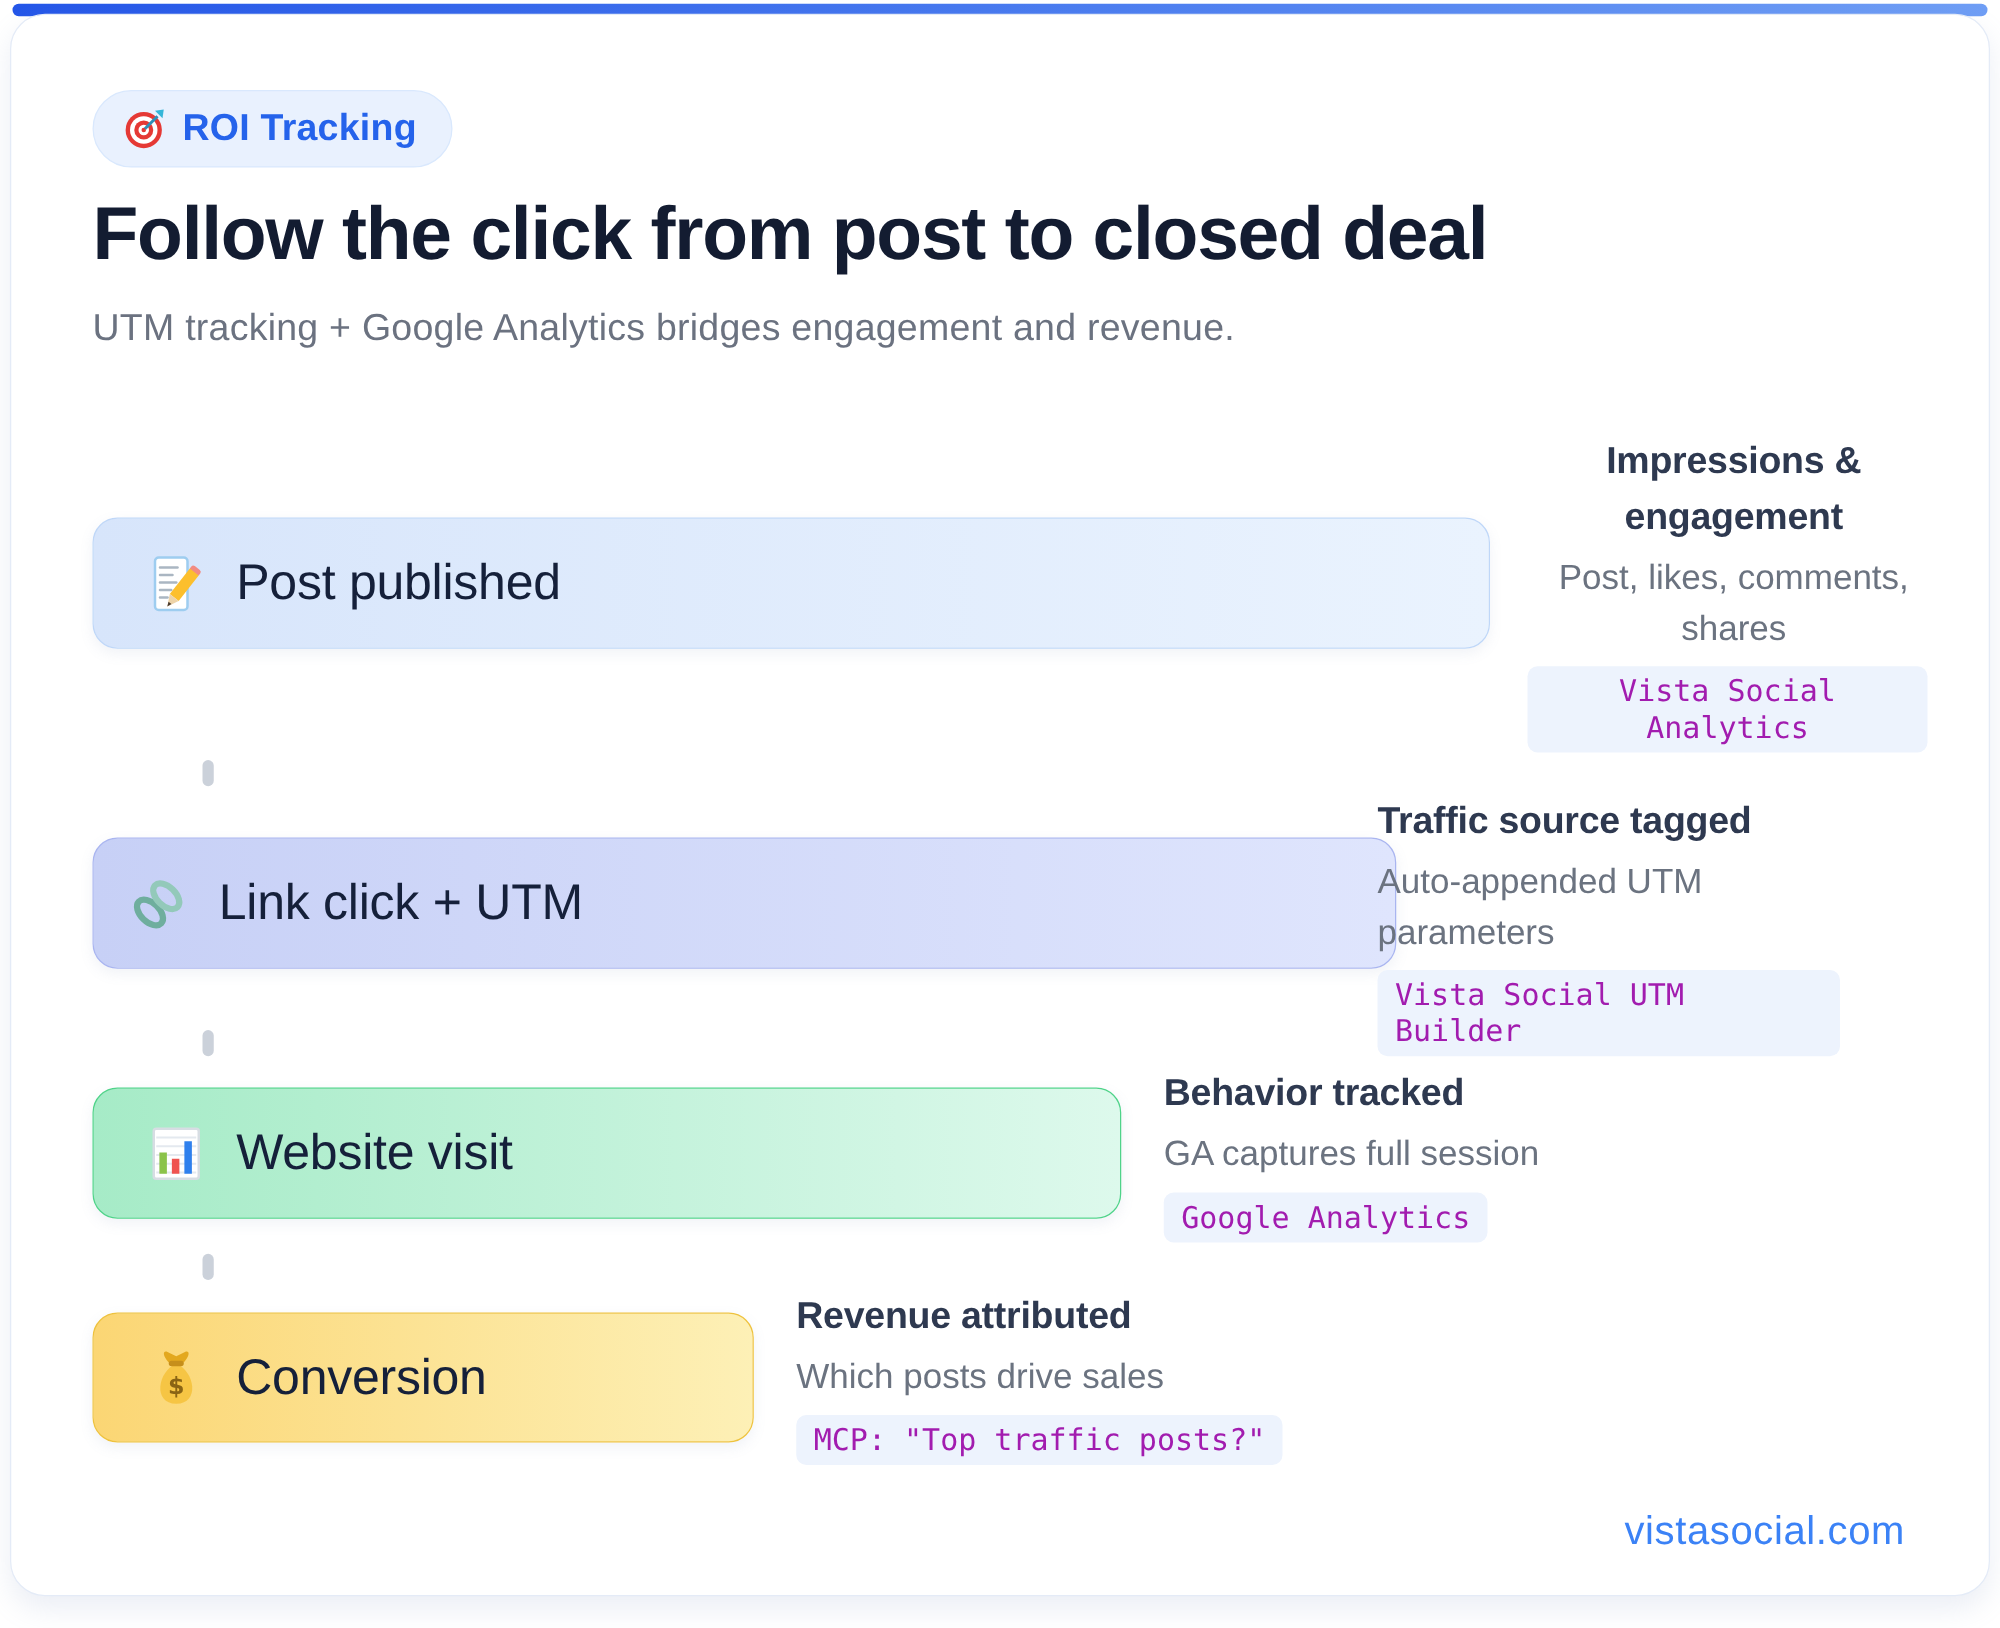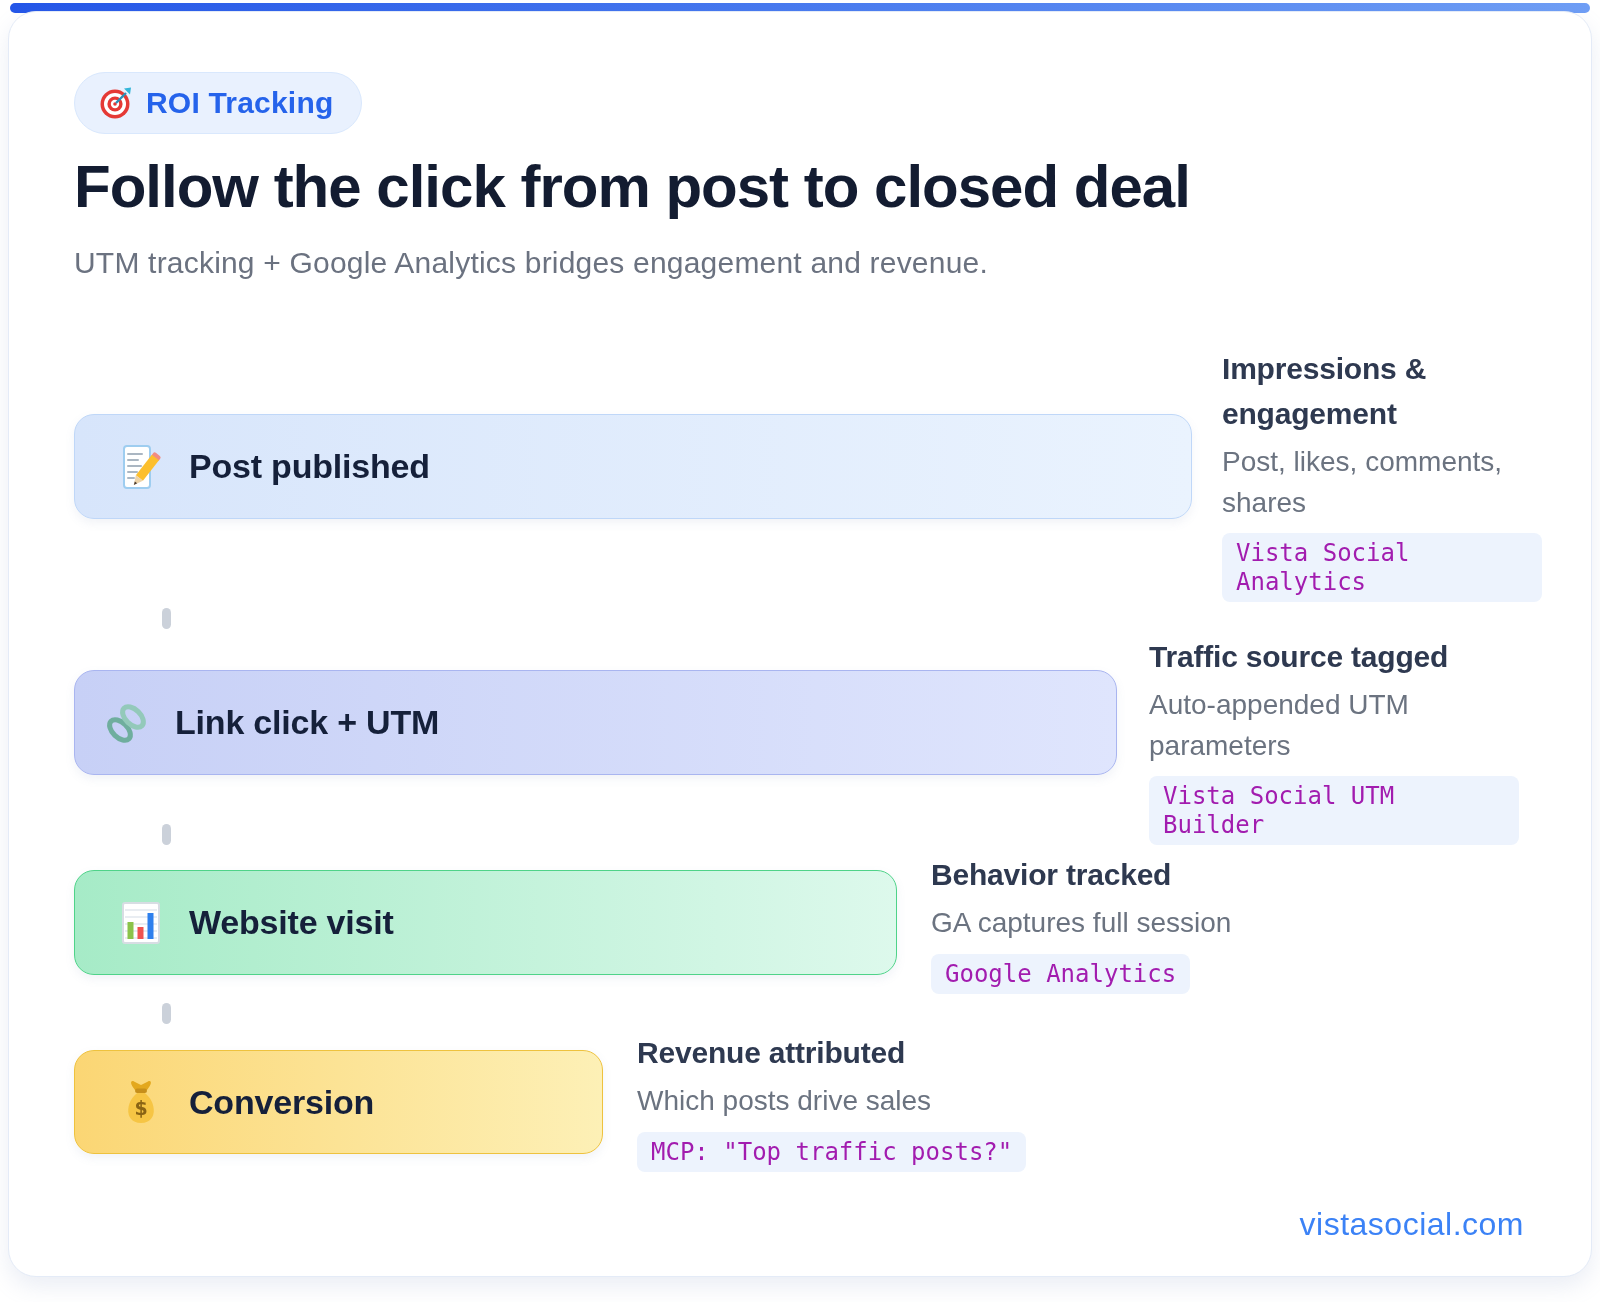--- a/index.html
+++ b/index.html
@@ -43,37 +43,37 @@
   }
   .bar {
     position:absolute; left:65px;
     display:flex; align-items:center;
     padding-left:42px;
     border-radius:20px;
     box-shadow:0 4px 10px rgba(120,140,180,0.10);
   }
   .bar .icon { width:48px; height:48px; margin-right:24px; flex:0 0 auto; }
   .bar .icon svg { width:100%; height:100%; display:block; }
-  .bar-label { font-size:34px; font-weight:bold; color:#15203a; letter-spacing:-0.2px; }
+  .bar-label { font-size:40px; font-weight:normal; color:#15203a; letter-spacing:-0.2px; }
   .bar1 { top:402px; width:1118px; height:105px;
     background:linear-gradient(90deg,#d7e5fb,#eaf3fe); border:1.5px solid #bfd7f8; }
   .bar2 { top:658px; width:1043px; height:105px;
     background:linear-gradient(90deg,#c7d0f6,#dfe5fd); border:1.5px solid #a9b5f0;padding-left:28px; }
   .bar3 { top:858px; width:823px; height:105px;
     background:linear-gradient(90deg,#a6ebc7,#ddf9ec); border:1.5px solid #4fd389; }
   .bar4 { top:1038px; width:529px; height:104px;
     background:linear-gradient(90deg,#fbd674,#fdf0b6); border:1.5px solid #eec23e; }
   .connector {
     position:absolute; left:153px; width:9px; height:21px;
     background:#cbd1da; border-radius:5px;
   }
   .c1 { top:596px; } .c2 { top:812px; } .c3 { top:991px; }
   .ann { position:absolute; }
-  .a1 { left:1213px; top:334px; width:330px; }
-  .a2 { left:1140px; top:622px; width:370px; }
+  .a1 { left:1213px; top:334px; width:330px;text-align:center; }
+  .a2 { left:1093px; top:622px; width:370px; }
   .a3 { left:922px;  top:840px; width:360px; }
   .a4 { left:628px;  top:1018px; width:400px; }
   .ann-title { font-size:30px; font-weight:bold; color:#2e3950; line-height:1.5; letter-spacing:-0.2px; }
   .ann-body  { font-size:28px; color:#6b7380; line-height:1.45; margin-top:6px; }
   .tag {
     display:inline-block; margin-top:10px;
     font-family:"DejaVu Sans Mono", monospace;
     font-size:24px; line-height:1.18; color:#a21caf;
     background:#edf3fd; border-radius:8px; padding:6px 14px;
   }

